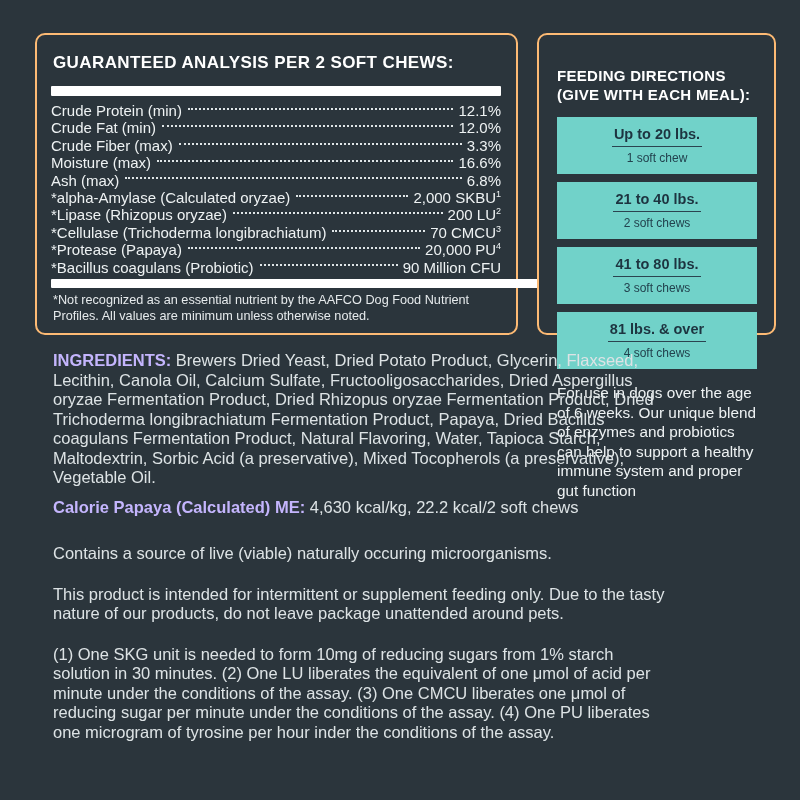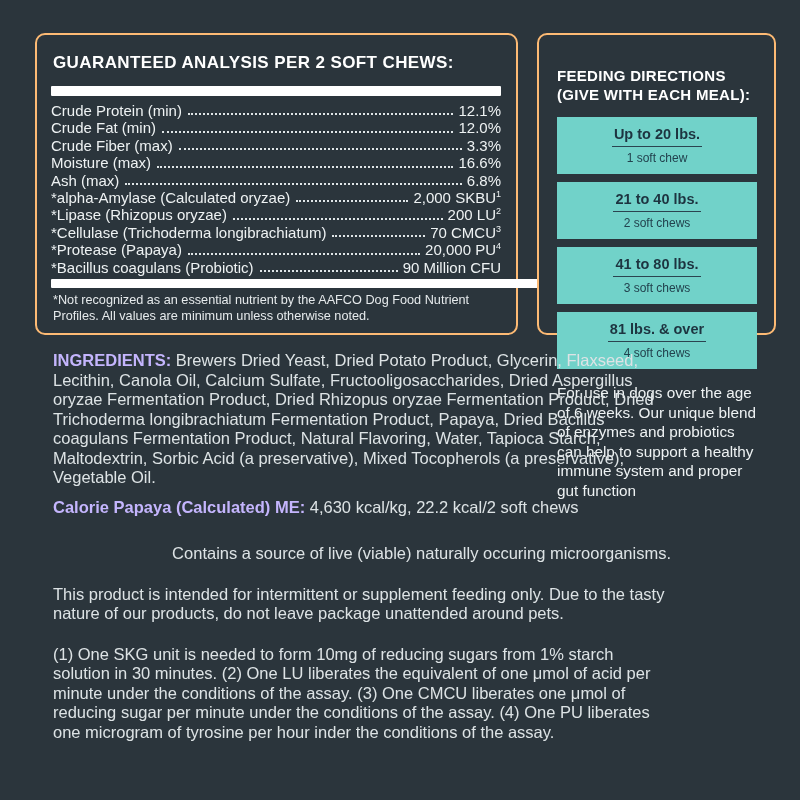--- a/index.html
+++ b/index.html
@@ -29,21 +29,21 @@
     font-weight: 700;
     letter-spacing: 0.4px;
     margin: 4px 0 0 2px;
   }
   .bar { background: #ffffff; height: 10px; border-radius: 1px; }
   .bar.top { margin: 13px 0 6px 0; }
   .bar.bottom { height: 9px; margin: 3px 0 5px 0; }
   .ga-rows { }
   .ga-row {
     display: flex;
-    align-items: flex-end;
+    align-items: center;
     font-size: 15px;
     line-height: 17.4px;
     color: #eef2f3;
     white-space: nowrap;
   }
   .ga-row .leader {
     flex: 1;
     border-bottom: 2px dotted #dfe5e7;
     margin: 0 5px 4px 6px;
     min-width: 10px;
@@ -102,21 +102,21 @@
     line-height: 19.5px;
     color: #eef2f3;
     margin-top: 14px;
   }
 
   
   .bottom { width: 618px; margin: 16px 0 0 18px; color: #dde3e5; }
   .bottom p { font-size: 16.5px; line-height: 19.5px; }
   .bottom .ingredients b, .bottom .calorie b { color: #c4b5fd; font-weight: 700; }
   .calorie { margin-top: 10px; }
-  .micro { margin-top: 27px; text-align: right; }
+  .micro { margin-top: 27px; }
   .feeding-only { margin-top: 21px; }
   .unit-defs { margin-top: 21px; }
 </style>
 </head>
 <body>
 
 <div class="page">
 
   <div class="top-row">
 

